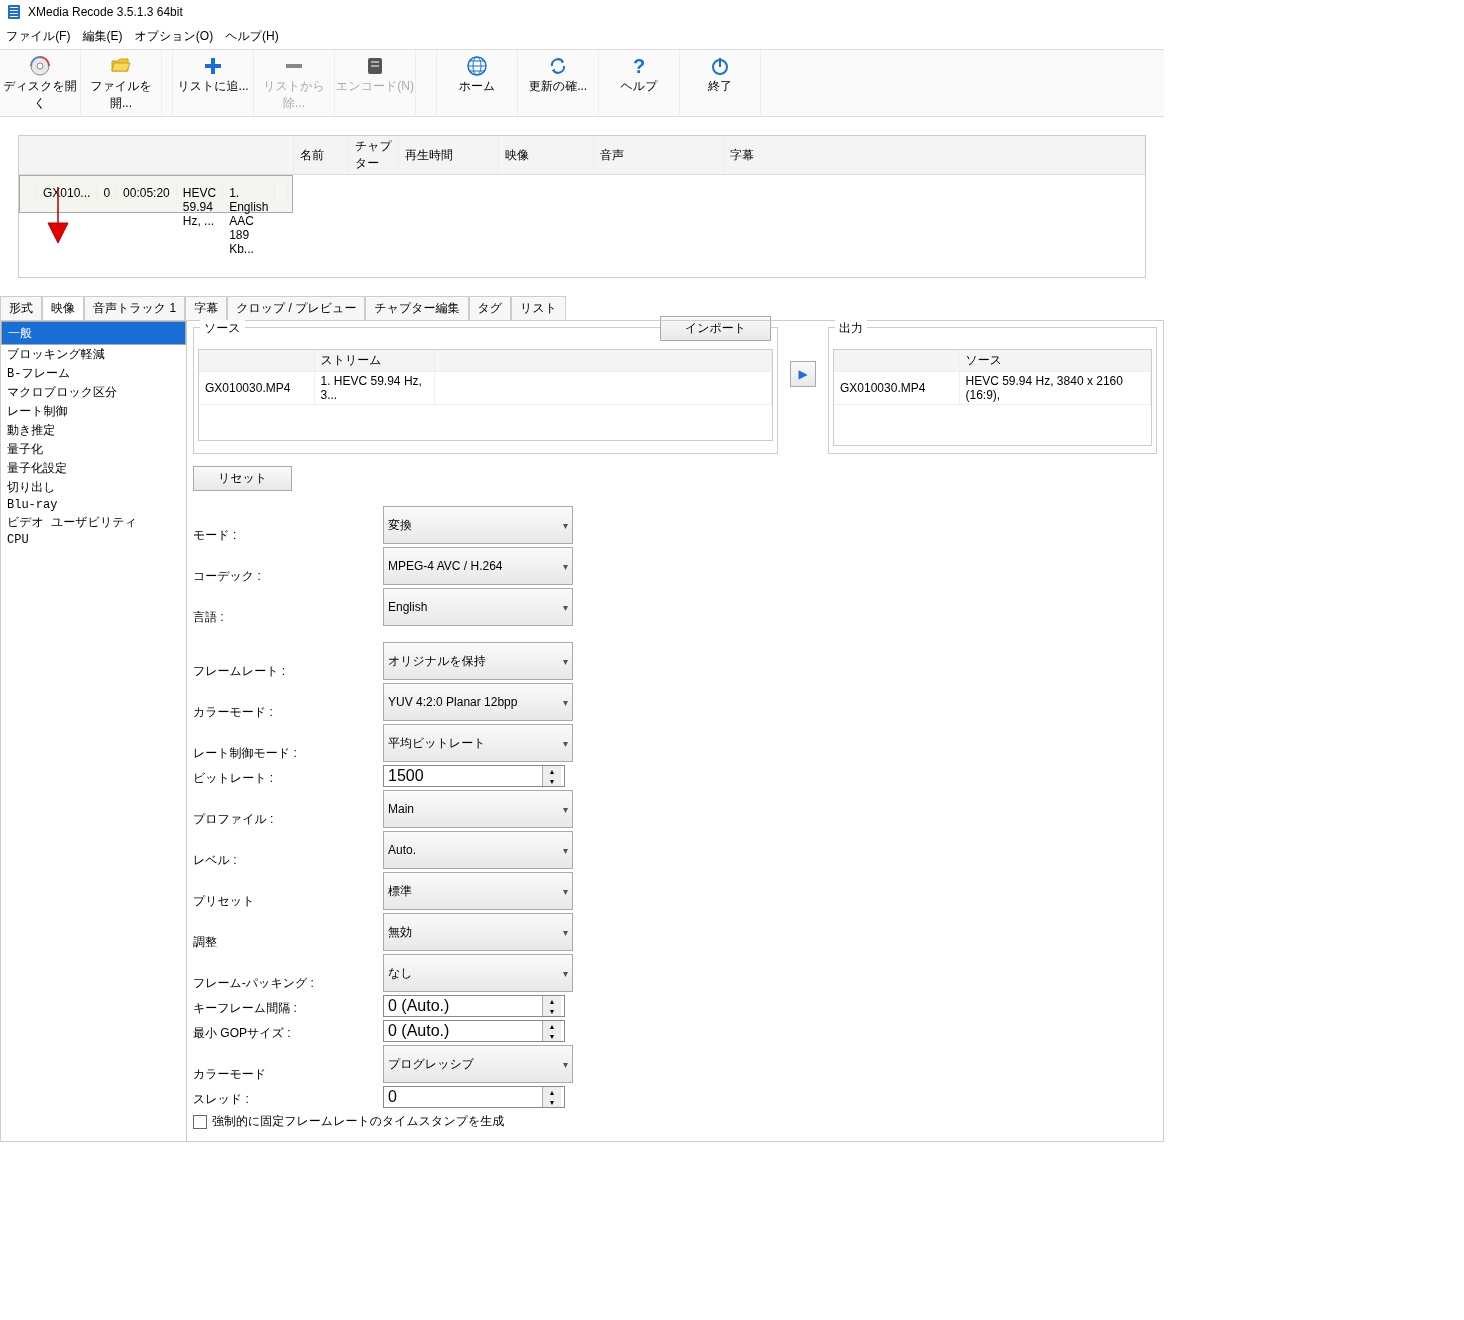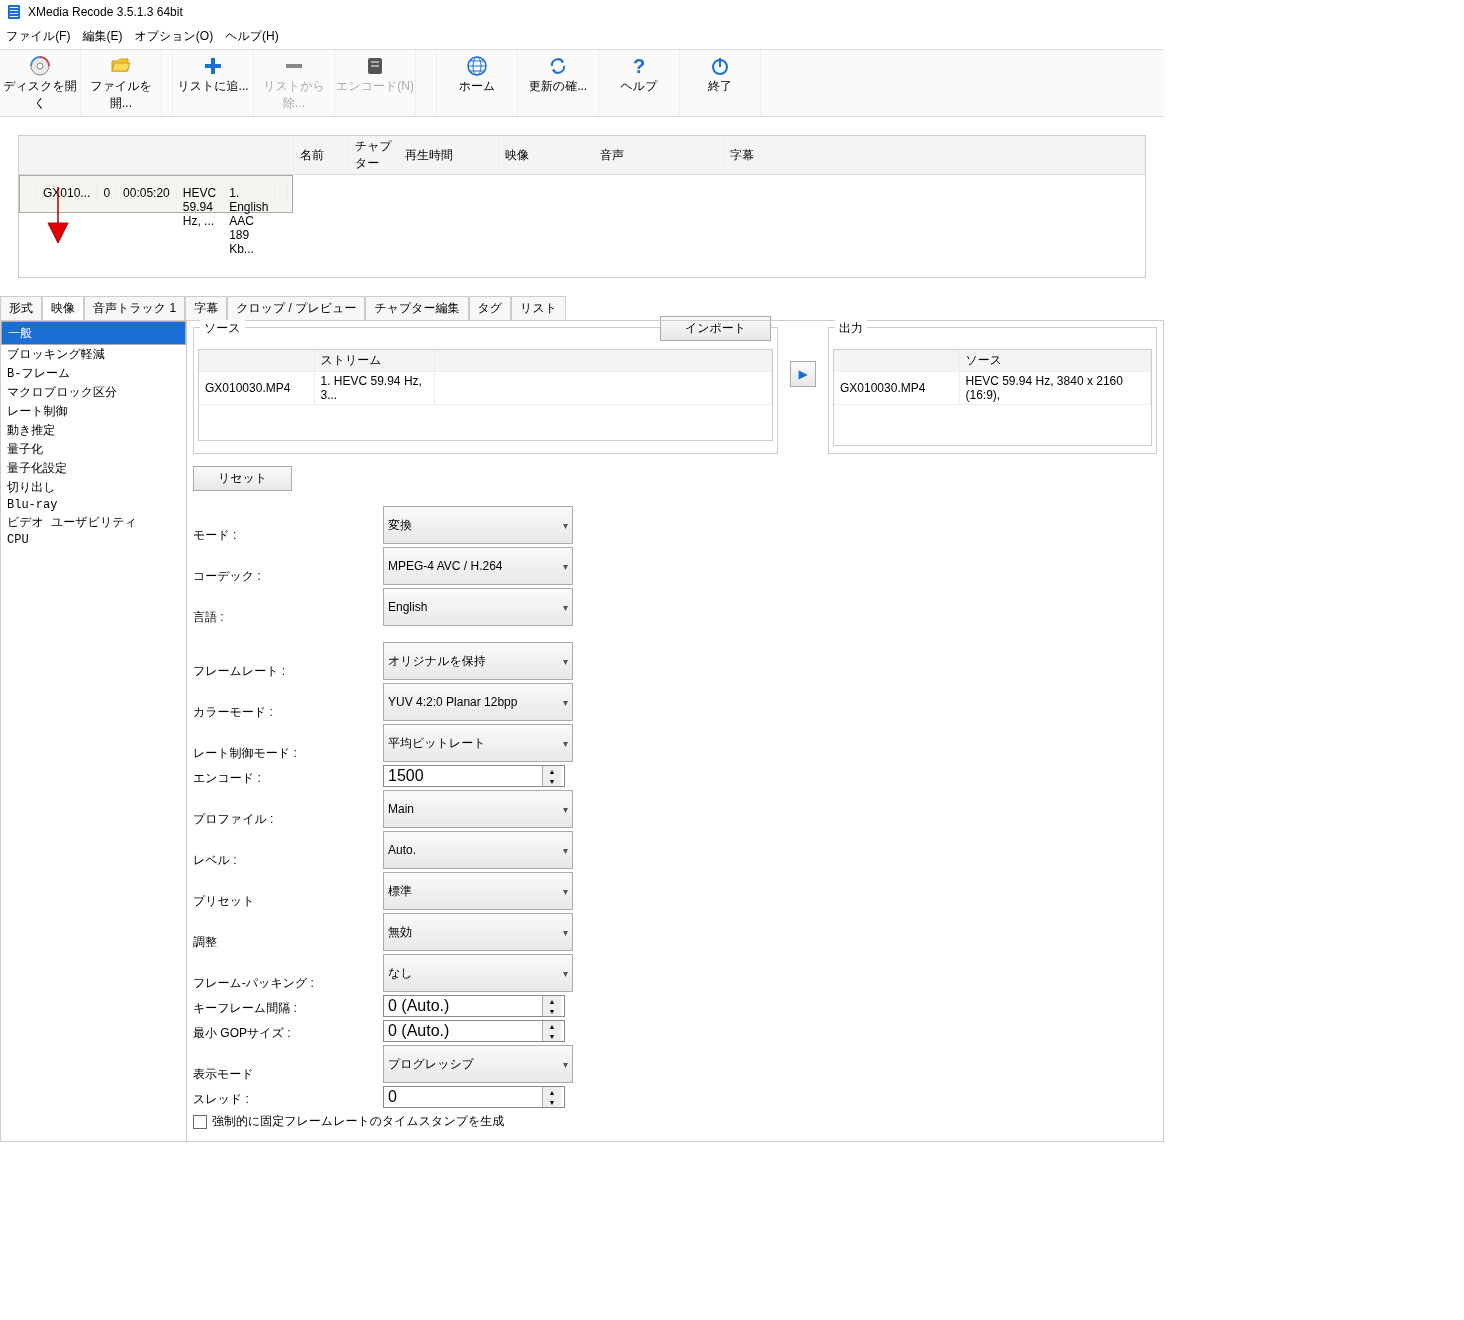--- a/index.html
+++ b/index.html
@@ -305,21 +305,21 @@
           </div>
         </div>
       <div class="form-row">
           <span class="lbl">レート制御モード :</span>
           <div class="sel">
             <span>平均ビットレート</span>
             <span class="chev">▾</span>
           </div>
         </div>
       <div class="form-row">
-          <span class="lbl">エンコード :</span>
+          <span class="lbl">ビットレート :</span>
           <div class="numinput">
             <input value="1500" style="">
             <div class="spin">
               <div>▲</div>
               <div>▼</div>
             </div>
           </div>
         </div>
       <div class="form-row">
           <span class="lbl">プロファイル :</span>
@@ -370,21 +370,21 @@
           <span class="lbl">最小 GOPサイズ :</span>
           <div class="numinput">
             <input value="0 (Auto.)" style="">
             <div class="spin">
               <div>▲</div>
               <div>▼</div>
             </div>
           </div>
         </div>
       <div class="form-row">
-          <span class="lbl">表示モード</span>
+          <span class="lbl">カラーモード</span>
           <div class="sel">
             <span>プログレッシブ</span>
             <span class="chev">▾</span>
           </div>
         </div>
       <div class="form-row">
           <span class="lbl">スレッド :</span>
           <div class="numinput">
             <input value="0" style="">
             <div class="spin">

